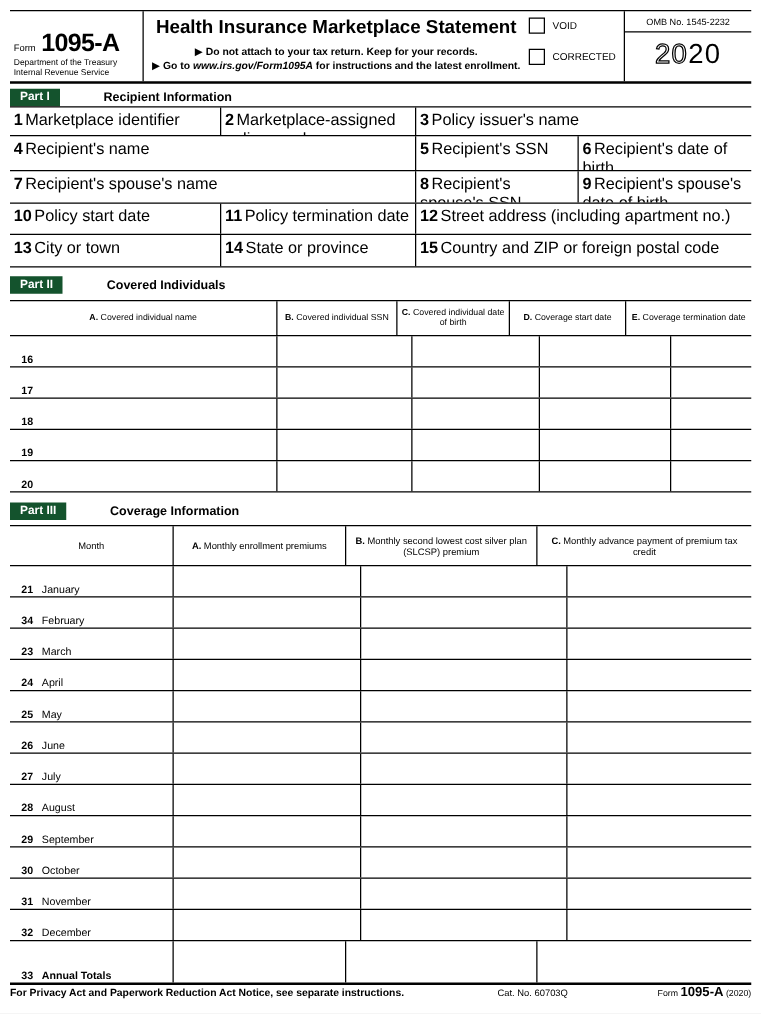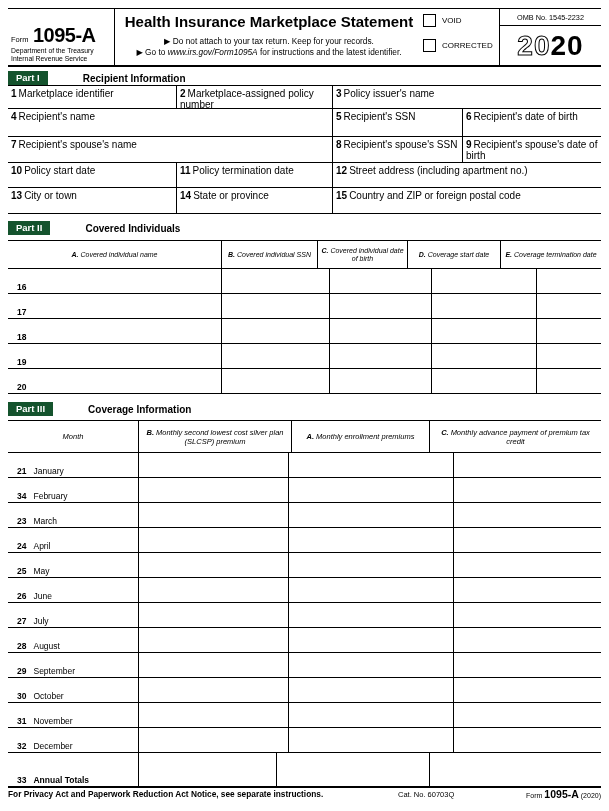--- a/index.html
+++ b/index.html
@@ -14,54 +14,54 @@
     position:absolute; left:8px; right:8px; top:8px; height:59px;
     border-top:1px solid #000; border-bottom:2px solid #000; display:flex;
   }
   .hdr-form { width:107px; border-right:1px solid #000; padding:3px 2px 2px 3px;
     display:flex; flex-direction:column; justify-content:flex-end; }
   .form-word { font-size:7.5px; }
   .form-number { font-size:20px; font-weight:bold; letter-spacing:-0.5px; }
   .dept { font-size:6.8px; line-height:8px; }
   .hdr-title { flex:1; text-align:center; padding-top:4px; }
   .title { font-size:15px; font-weight:bold; }
-  .instr { font-size:8.3px; font-weight:normal; line-height:10.5px; }
+  .instr { font-size:8.3px; font-weight:bold; line-height:10.5px; }
   .instr1 { margin-top:6px; }
   .link { font-style:italic; }
   .hdr-checks { width:76px; padding-top:5px; }
   .check-row { display:flex; align-items:center; margin-bottom:12px; }
   .checkbox { width:13px; height:13px; border:1px solid #000; background:#fff;
     display:inline-block; margin-right:6px; flex:none; }
   .check-label { font-size:8px; }
   .hdr-omb { width:102px; border-left:1px solid #000; text-align:center;
     display:flex; flex-direction:column; }
   .omb { font-size:7.3px; padding:4px 2px 3px 2px; border-bottom:1px solid #000; }
-  .year { font-size:28px; font-weight:bold; letter-spacing:1px; padding-top:4px; }
+  .year { font-size:22px; font-weight:normal; letter-spacing:1px; padding-top:4px; }
   .year-outline { color:#fff; -webkit-text-stroke:1px #000; }
   
   .part-bar { position:absolute; left:8px; display:flex; align-items:center; height:14px; }
   .part-badge { background:#14532d; color:#fff; font-size:9.5px; font-weight:bold;
     padding:1px 8px 2px 8px; margin-right:11px; }
   .part-title { font-size:10px; font-weight:bold;padding-left:24px; }
   #bar1 { top:71px; } #bar2 { top:221px; } #bar3 { top:402px; }
   
   .tbl { position:absolute; left:8px; right:8px; border-top:1px solid #000; }
   .trow { display:flex; border-bottom:1px solid #000; }
   .tcell { border-right:1px solid #000; }
   .tcell:last-child { border-right:none; }
   
   #p1 { top:85px; }
-  .p1-cell { padding:2px 3px; font-size:10px; overflow:hidden; }
+  .p1-cell { padding:2px 3px; font-size:13px; overflow:hidden; }
   .fnum { font-weight:bold; margin-right:2px; }
   .r23{height:23px}.r28{height:28px}.r26{height:26px}.r25{height:25px}
   .c169{width:169px}.c156{width:156px}.c325{width:325px}.c130{width:130px}
   .cfill{flex:1}
   
   #p2 { top:240px; }
-  .hdr-row { height:28px;font-style:italic; }
+  .hdr-row { height:28px; }
   .hcell { display:flex; align-items:center; justify-content:center;
     text-align:center; font-size:7px; line-height:8px; padding:1px 2px; }
   .hcell b { margin-right:2px; }
   .body-row { height:25px;gap:12px; }
   .num-cell { display:flex; align-items:flex-end; padding:0 0 1px 9px;
     font-size:8.5px; }
   .num-cell b { margin-right:7px; }
   .pc-name{width:214px}.pc-ssn{width:96px}.pc-dob{width:90px}.pc-start{width:93px}.pc-end{flex:1}
   
   #p3 { top:420px; border-bottom:2px solid #000; }
@@ -90,21 +90,21 @@
         <span class="form-number">1095-A</span>
       </div>
       <div class="dept">
         <div>Department of the Treasury</div>
         <div>Internal Revenue Service</div>
       </div>
     </div>
     <div class="hdr-title">
       <div class="title">Health Insurance Marketplace Statement</div>
       <div class="instr instr1">▶ Do not attach to your tax return. Keep for your records.</div>
-      <div class="instr"><span>▶ Go to </span><span class="link">www.irs.gov/Form1095A</span><span> for instructions and the latest identifier.</span></div>
+      <div class="instr"><span>▶ Go to </span><span class="link">www.irs.gov/Form1095A</span><span> for instructions and the latest enrollment.</span></div>
     </div>
     <div class="hdr-checks">
       <div class="check-row">
         <span class="checkbox"></span>
         <span class="check-label">VOID</span>
       </div>
       <div class="check-row">
         <span class="checkbox"></span>
         <span class="check-label">CORRECTED</span>
       </div>
@@ -221,25 +221,25 @@
   <div class="part-bar" id="bar3">
     <span class="part-badge">Part III</span>
     <span class="part-title">Coverage Information</span>
   </div>
 
   <div class="tbl" id="p3">
     <div class="trow hdr-row">
       <div class="tcell hcell mc">
           <span>Month</span>
         </div>
+      <div class="tcell hcell ca">
+          <span><b>A.</b><span>Monthly enrollment premiums</span></span>
+        </div>
       <div class="tcell hcell cb">
           <span><b>B.</b><span>Monthly second lowest cost silver plan (SLCSP) premium</span></span>
-        </div>
-      <div class="tcell hcell ca">
-          <span><b>A.</b><span>Monthly enrollment premiums</span></span>
         </div>
       <div class="tcell hcell cc">
           <span><b>C.</b><span>Monthly advance payment of premium tax credit</span></span>
         </div>
     </div>
     <div class="trow body-row">
       <div class="tcell num-cell mc">
           <b>21</b>
           <span class="mlabel">January</span>
         </div>

